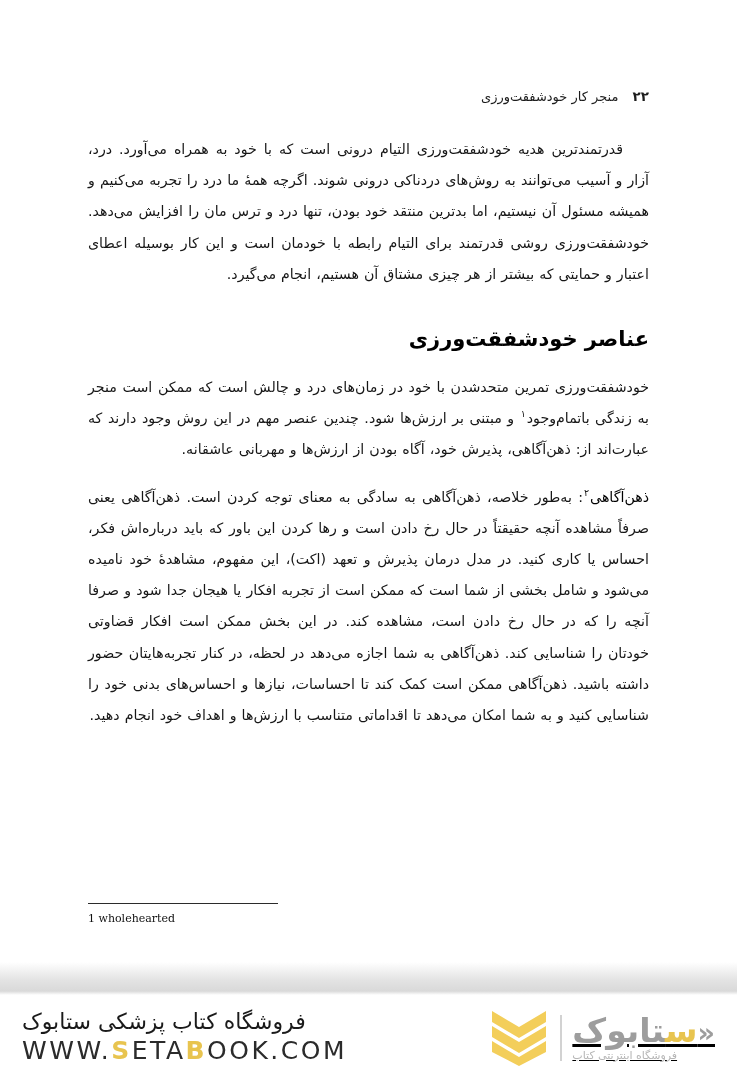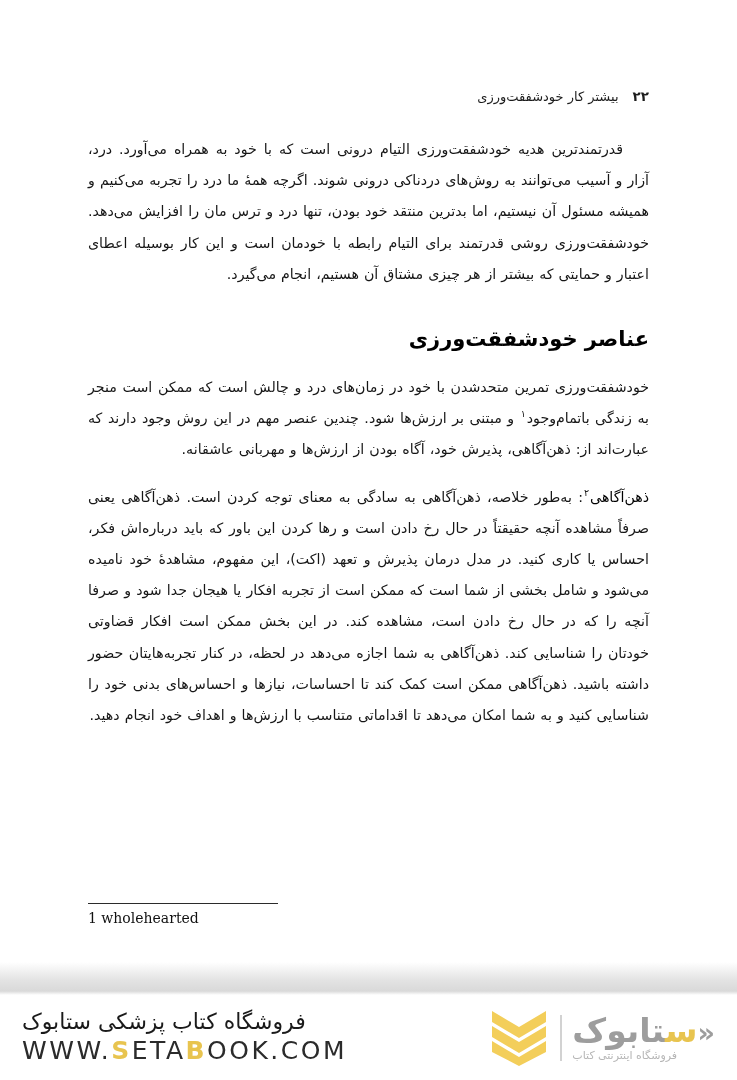--- a/index.html
+++ b/index.html
@@ -105,21 +105,21 @@
     direction: ltr;
   }
   .fn-rule {
     width: 190px;
     height: 1px;
     background: #2b2b2b;
     margin: 0 0 7px 0;
   }
   .fn-line {
     font-family: "DejaVu Serif", serif;
-    font-size: 14px;
+    font-size: 11px;
     line-height: 15px;
     color: #111111;
     text-align: left;
     direction: ltr;
   }
 
   
   .band {
     position: absolute;
     left: 0;
@@ -164,20 +164,21 @@
     height: 46px;
     background: #d2d2d2;
   }
 
   .wordmark {
     display: flex;
     flex-direction: column;
     align-items: flex-end;
     justify-content: center;
     direction: rtl;
+    text-decoration: underline;
   }
   .wordmark-top {
     font-family: "DejaVu Sans", sans-serif;
     font-size: 33px;
     font-weight: 700;
     color: #9d9d9d;
     line-height: 36px;
     letter-spacing: -1px;
     white-space: nowrap;
   }
@@ -222,21 +223,21 @@
   }
   .brand-url .gold { color: #e8c44f; font-weight: 700; }
 </style>
 </head>
 <body>
 
 <div class="page">
 
   <div class="running-head">
     <span class="folio">۲۲</span>
-    <span class="rh-title">بیشتر کار خودشفقت‌ورزی</span>
+    <span class="rh-title">منجر کار خودشفقت‌ورزی</span>
   </div>
 
   <div class="textblock">
 
     <p class="body indent">
       <span>قدرتمندترین هدیه خودشفقت‌ورزی التیام درونی است که با خود به همراه می‌آورد. درد، آزار و آسیب می‌توانند به روش‌های دردناکی درونی شوند. اگرچه همهٔ ما درد را تجربه می‌کنیم و همیشه مسئول آن نیستیم، اما بدترین منتقد خود بودن، تنها درد و ترس مان را افزایش می‌دهد. خودشفقت‌ورزی روشی قدرتمند برای التیام رابطه با خودمان است و این کار بوسیله اعطای اعتبار و حمایتی که بیشتر از هر چیزی مشتاق آن هستیم، انجام می‌گیرد.</span>
     </p>
 
     <h2 class="section">عناصر خودشفقت‌ورزی</h2>
 

